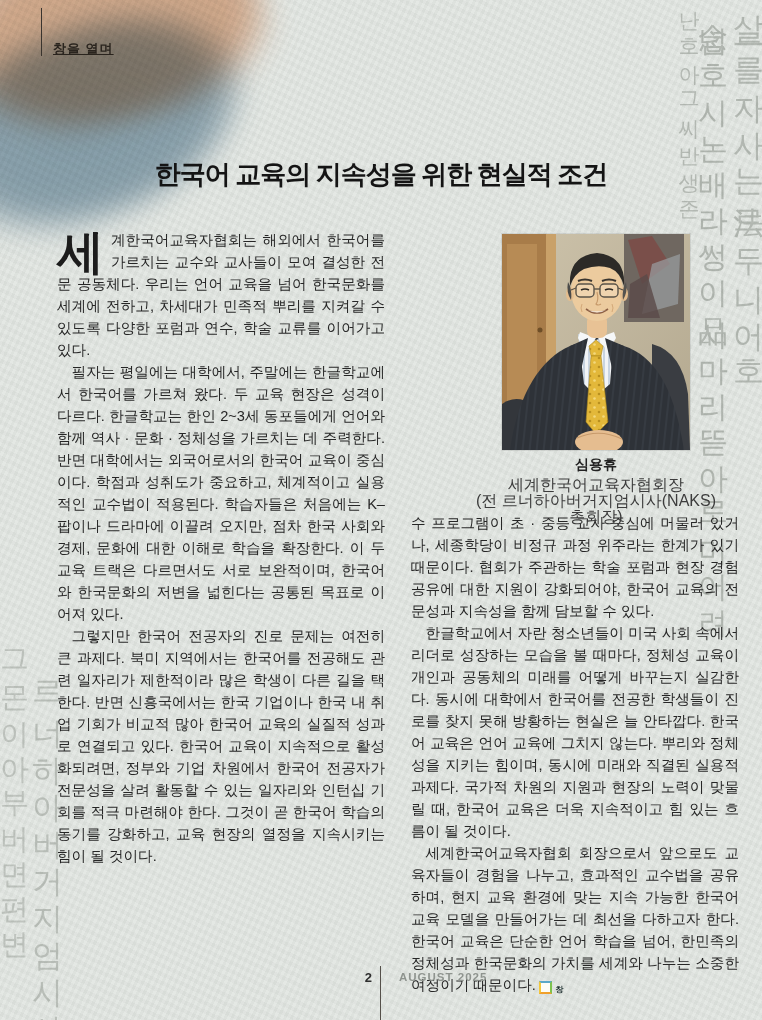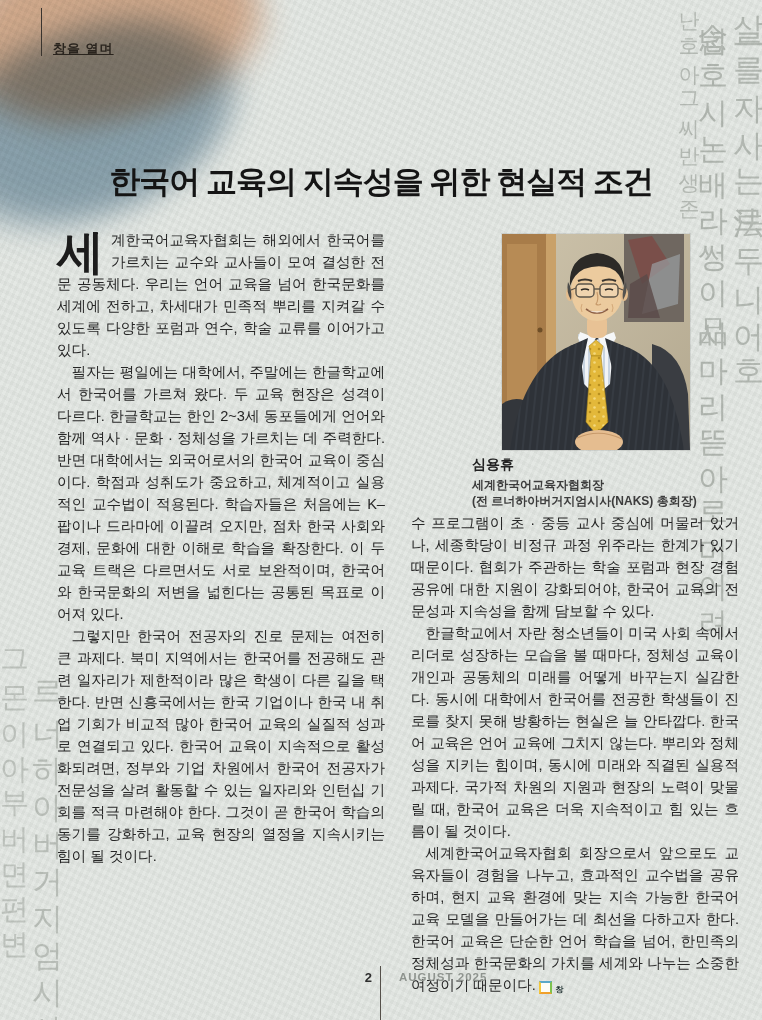--- a/index.html
+++ b/index.html
@@ -38,37 +38,37 @@
     transform:rotate(-20deg);
     opacity:.9;
   }
   
   .kicker-line{position:absolute;left:41px;top:8px;width:1px;height:48px;background:#3a342e;}
   .kicker{position:absolute;left:53px;top:40px;font-size:13px;font-weight:bold;color:#2a241e;letter-spacing:1px;text-decoration:underline;}
   
   .title{
     position:absolute;left:0;right:0;top:140px;text-align:center;
     font-family:"Liberation Serif", serif;font-weight:700;
-    font-size:31px;color:#141414;letter-spacing:-1px;
+    font-size:26px;color:#141414;letter-spacing:-1px;
   }
   
   .col{position:absolute;width:328px;font-size:14.6px;line-height:22px;text-align:justify;color:#262626;}
   .col p{margin:0;text-indent:1em;}
   .col p.first{text-indent:0;}
   .col-left{left:57px;top:229px;}
   .col-right{left:390px;top:512px;margin-left:21px;}
   .dropcap{
     float:left;font-size:47px;line-height:42px;font-weight:bold;
     padding:2px 7px 0 0;color:#1c1c1c;font-family:"Liberation Serif", serif;
   }
   
   .photo{position:absolute;left:502px;top:234px;width:188px;height:216px;box-shadow:0 0 0 1px rgba(0,0,0,.08);}
-  .caption{position:absolute;left:472px;top:456px;width:248px;}
+  .caption{position:absolute;left:472px;top:456px;width:248px;text-align:center;}
   .caption .name{font-size:14px;font-weight:bold;color:#222;margin-bottom:3px;}
-  .caption .role{font-size:12px;color:#3c3c3c;line-height:16px;font-weight:bold;}
+  .caption .role{font-size:16px;color:#3c3c3c;line-height:16px;}
   
   .endmark{
     display:inline-block;width:13px;height:13px;vertical-align:-2px;margin-left:3px;
     background:#fdfdf6;
     border-top:2px solid #5aa8c8;border-right:2px solid #7dc24e;
     border-bottom:2px solid #f0a02c;border-left:2px solid #f3c93b;
     font-size:8px;line-height:13px;text-align:center;color:#233;
     box-sizing:border-box;font-weight:bold;
   }
   

